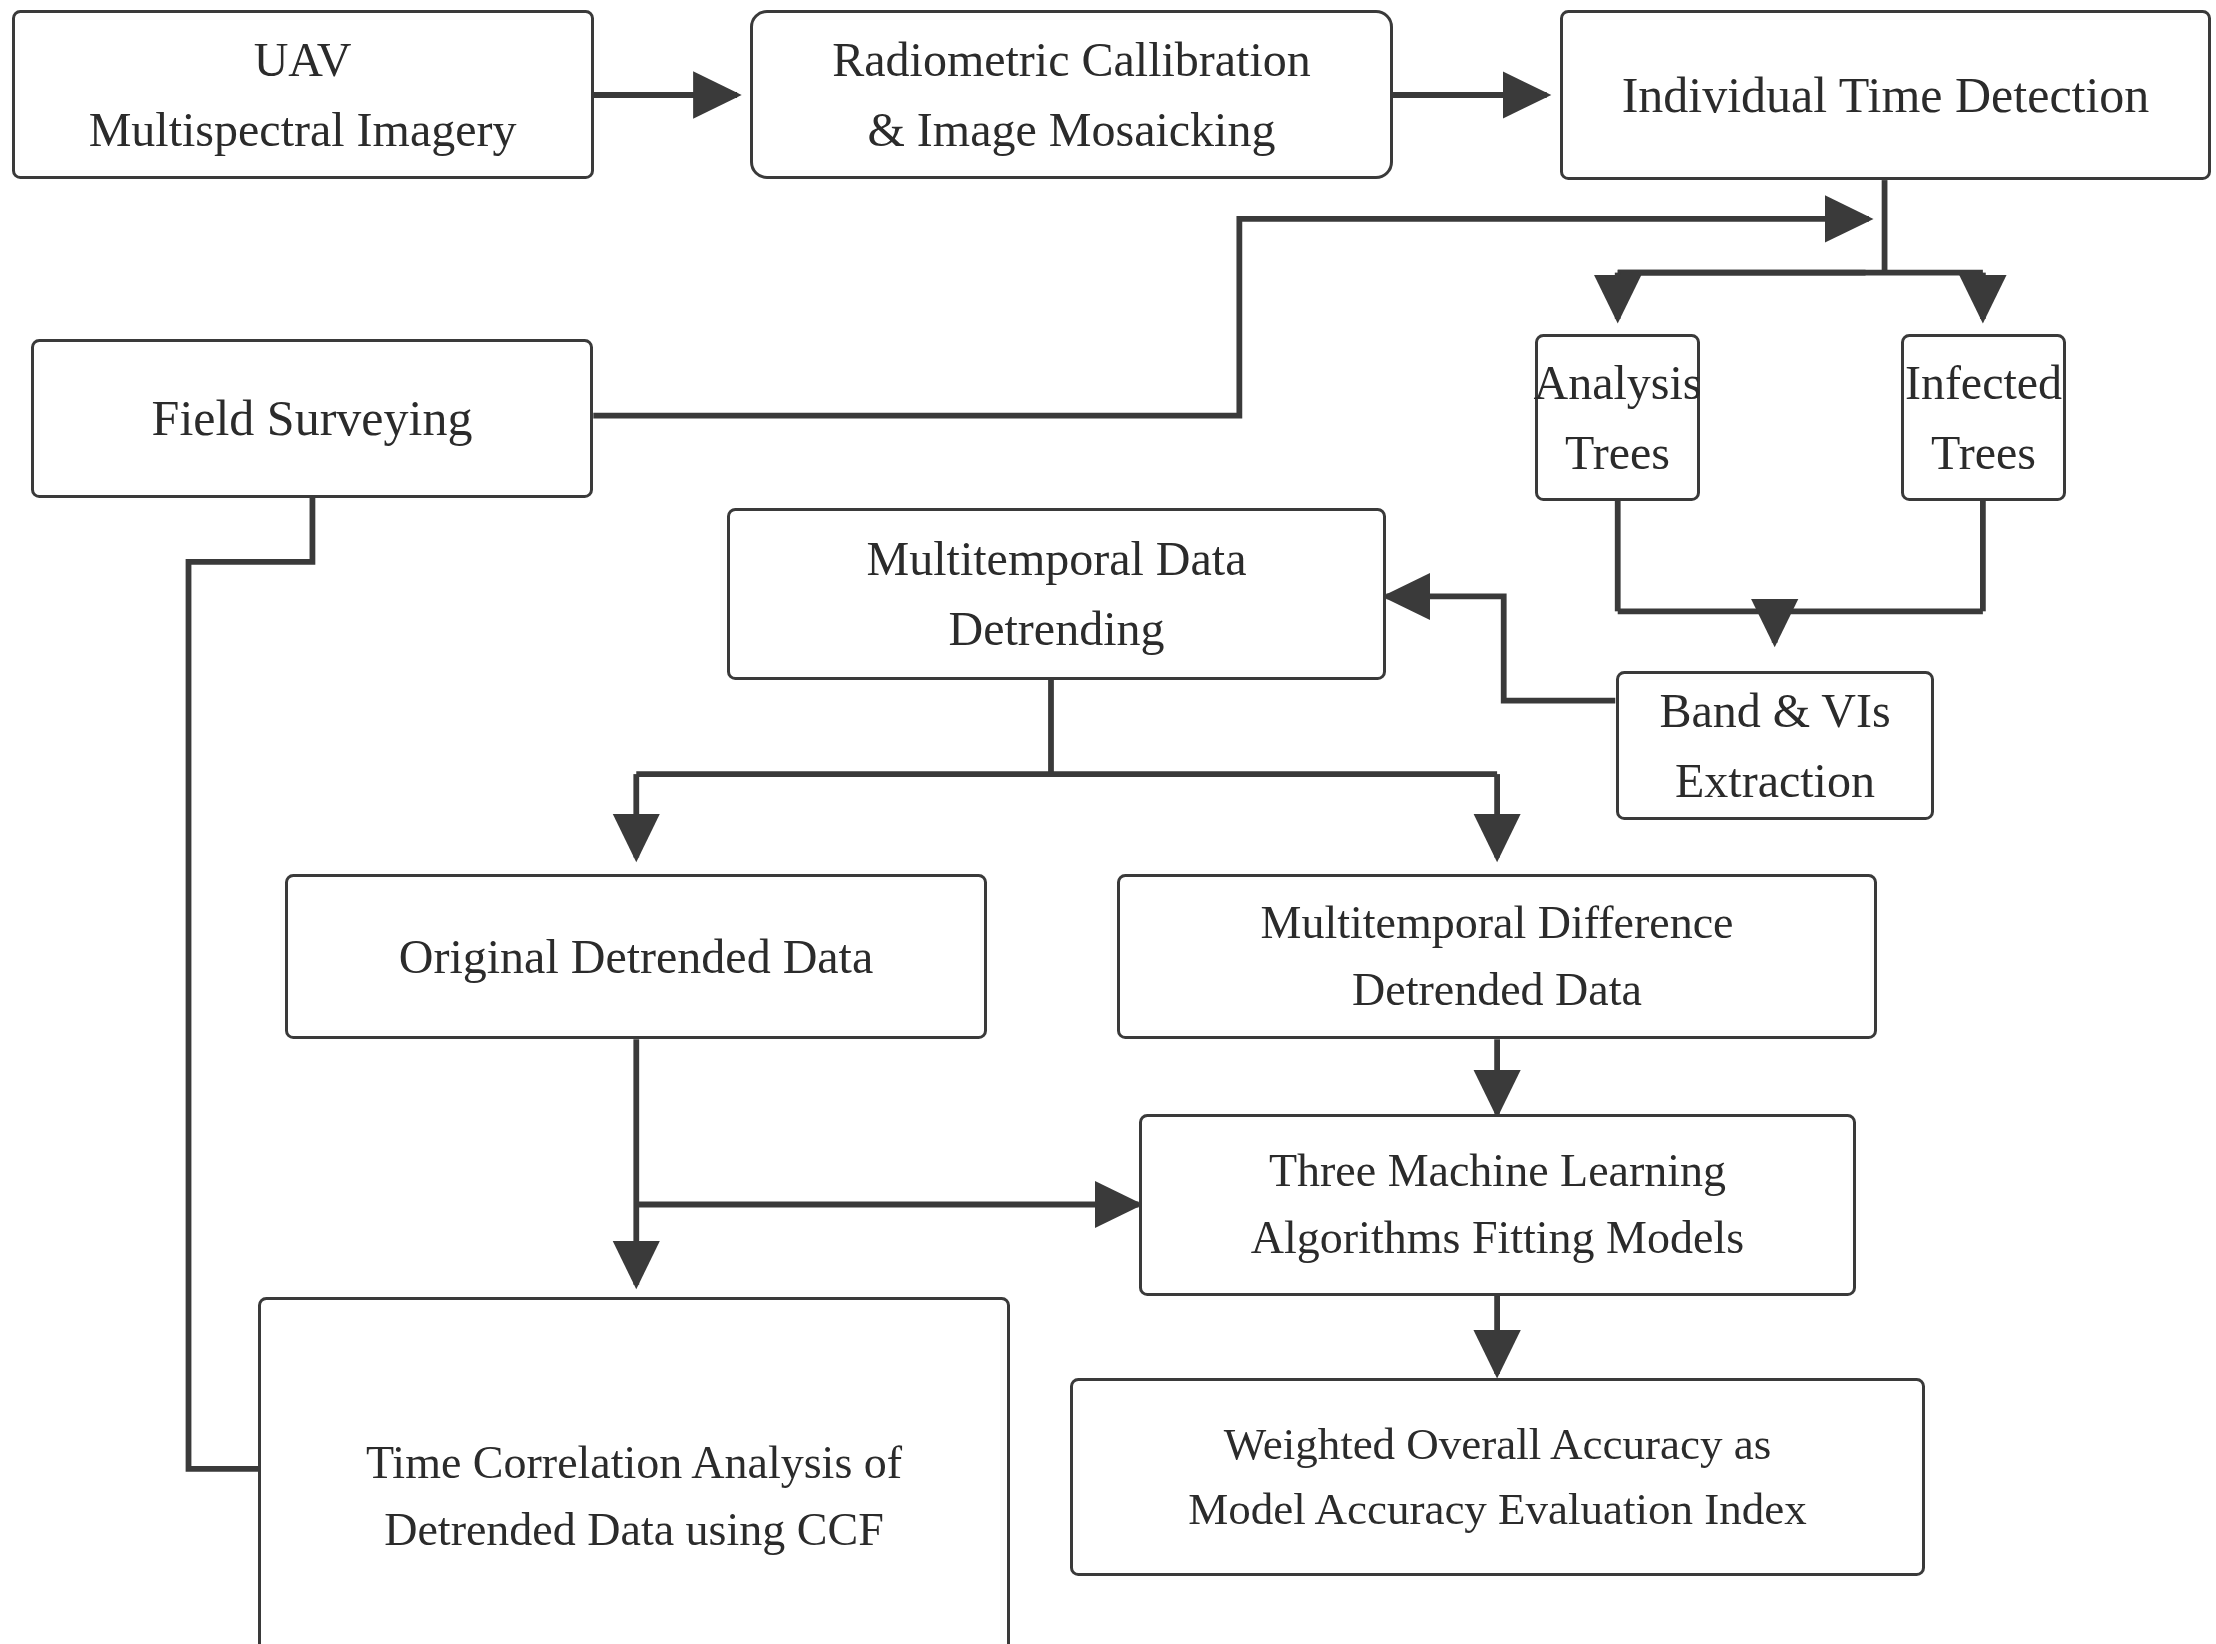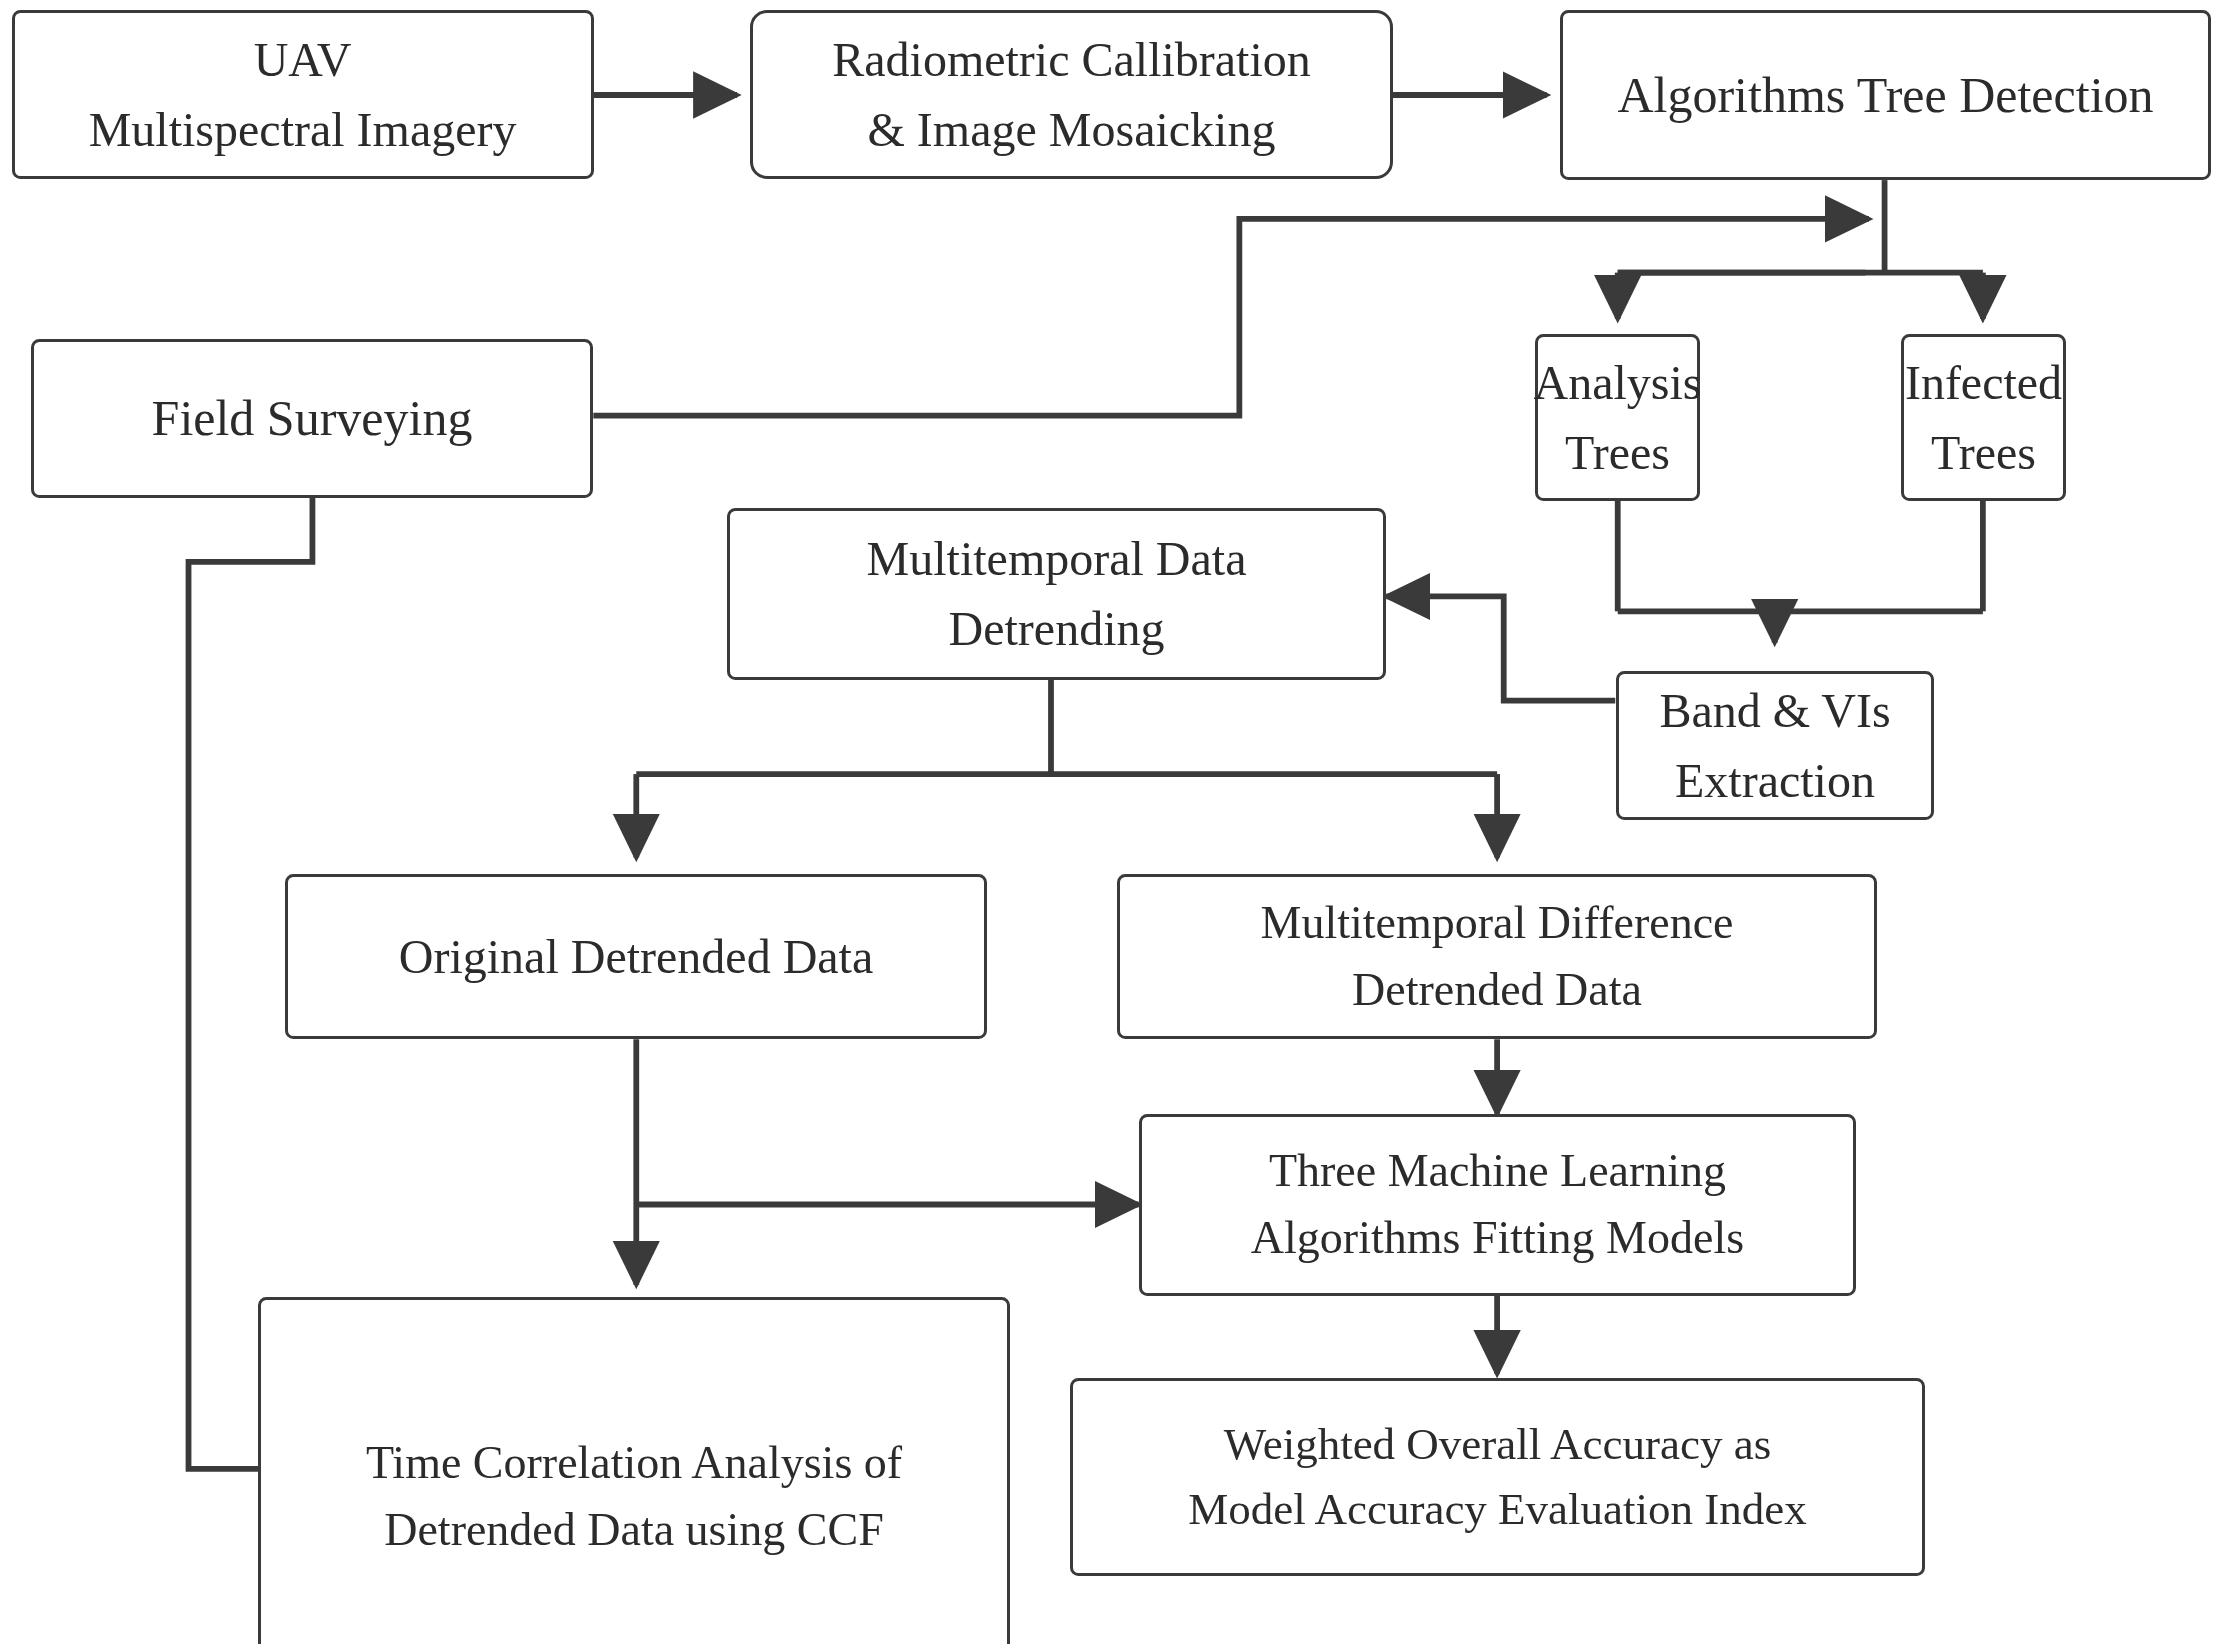--- a/index.html
+++ b/index.html
@@ -91,21 +91,21 @@
     <span class="lbl">UAV
 Multispectral Imagery</span>
   </div>
 
   <div class="node fs-58" style="left:750px;top:10px;width:643px;height:169px;border-radius:17px;">
     <span class="lbl">Radiometric Callibration
 &amp; Image Mosaicking</span>
   </div>
 
   <div class="node fs-60" style="left:1560px;top:10px;width:651px;height:170px;">
-    <span class="lbl">Algorithms Tree Detection</span>
+    <span class="lbl">Individual Time Detection</span>
   </div>
 
   <div class="node fs-60" style="left:31px;top:339px;width:562px;height:159px;">
     <span class="lbl">Field Surveying</span>
   </div>
 
   <div class="node fs-58" style="left:1535px;top:334px;width:165px;height:167px;">
     <span class="lbl">Analysis
 Trees</span>
   </div>

